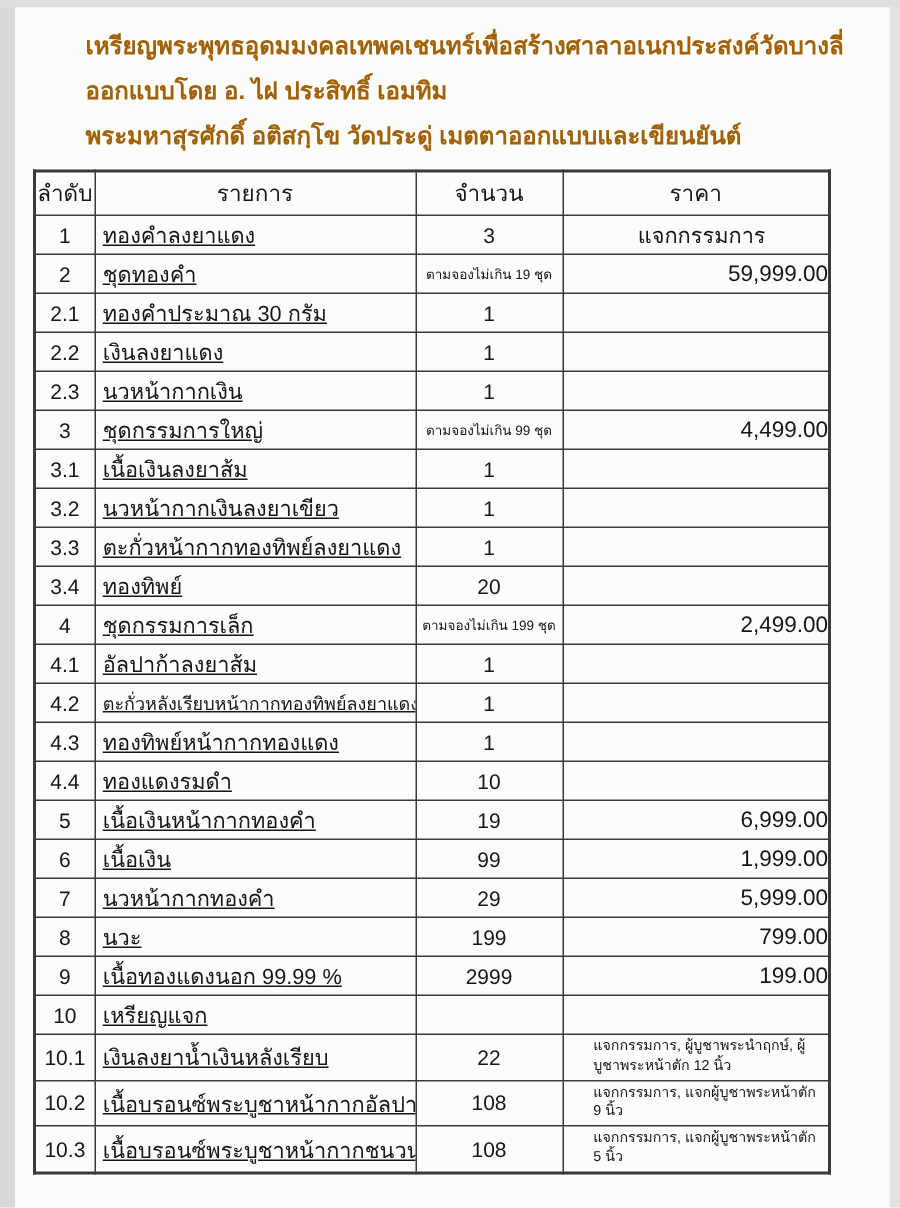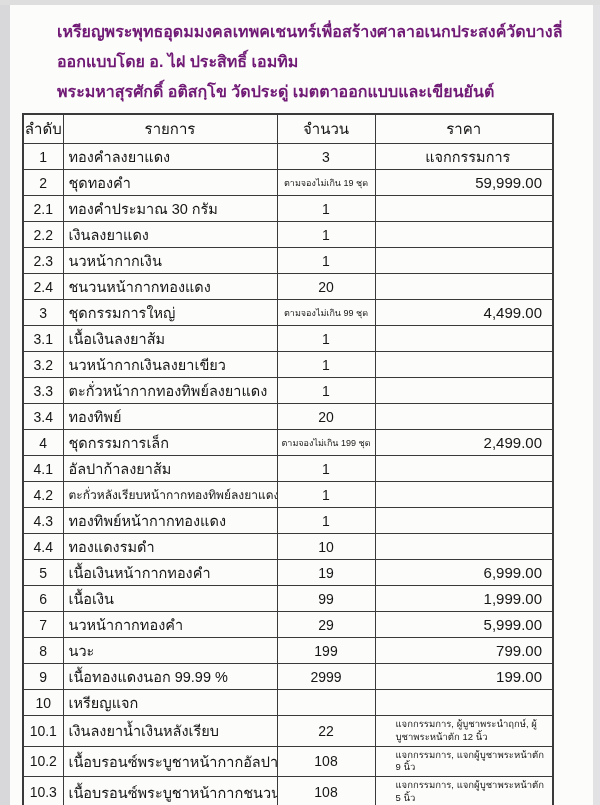--- a/index.html
+++ b/index.html
@@ -11,21 +11,21 @@
   }
   
   .edge{position:absolute;background:#d8d8da;}
   .edge.left{left:0;top:0;width:10px;height:805px;}
   .edge.right{right:0;top:0;width:7px;height:805px;background:#e2e2e4;}
   .edge.top{left:0;top:0;width:600px;height:5px;background:#dededf;}
 
   .doc{position:absolute;left:10px;top:5px;width:583px;height:800px;background:#fcfcfb;}
 
   .doc-header{padding:12px 6px 4px 47px;font-size:16px;line-height:30px;
-    font-weight:bold;color:#701a75;}
+    font-weight:bold;color:#a16207;}
   .doc-header div{white-space:nowrap;}
 
   table.price-table{
     margin-left:12px;margin-top:2px;
     border-collapse:collapse;table-layout:fixed;
     width:530px;
     border:2px solid #3a3a3a;
     font-size:14.5px;color:#161616;
   }
   .price-table th,.price-table td{
@@ -33,26 +33,26 @@
     height:25px;padding:0;overflow:hidden;
     font-weight:normal;vertical-align:middle;
   }
   .price-table thead th{height:28px;text-align:center;font-size:15px;}
   col.c-no{width:40px;}
   col.c-item{width:214px;}
   col.c-qty{width:98px;}
   col.c-price{width:178px;}
 
   td.no{text-align:center;font-size:14px;}
-  td.item{text-align:left;padding-left:5px;white-space:nowrap;}
+  td.item{text-align:left;padding-left:5px;white-space:nowrap;text-decoration:underline;}
   td.item.condensed{font-size:12px;margin-left:20px;}
   td.qty{text-align:center;font-size:14px;}
   td.qty.small{font-size:9px;white-space:nowrap;}
   td.price{text-align:left;}
-  td.price.num{text-align:right;padding-right:10px;font-size:15px;margin-left:14px;}
+  td.price.num{text-align:right;font-size:15px;margin-left:14px;}
   td.price.left{padding-left:8px;text-align:center;}
   td.price.small-left{
     font-size:9.5px;line-height:1.35;
     padding:2px 4px 2px 20px;white-space:normal;
   }
 </style>
 </head>
 <body>
 
 <div class="edge left"></div>
@@ -107,26 +107,20 @@
     <td class="qty">1</td>
     <td class="price"></td>
   </tr>
         <tr>
     <td class="no">2.3</td>
     <td class="item">นวหน้ากากเงิน</td>
     <td class="qty">1</td>
     <td class="price"></td>
   </tr>
         <tr>
-    <td class="no">2.4</td>
-    <td class="item">ชนวนหน้ากากทองแดง</td>
-    <td class="qty">20</td>
-    <td class="price"></td>
-  </tr>
-        <tr>
     <td class="no">3</td>
     <td class="item">ชุดกรรมการใหญ่</td>
     <td class="qty small">ตามจองไม่เกิน 99 ชุด</td>
     <td class="price num">4,499.00</td>
   </tr>
         <tr>
     <td class="no">3.1</td>
     <td class="item">เนื้อเงินลงยาส้ม</td>
     <td class="qty">1</td>
     <td class="price"></td>

